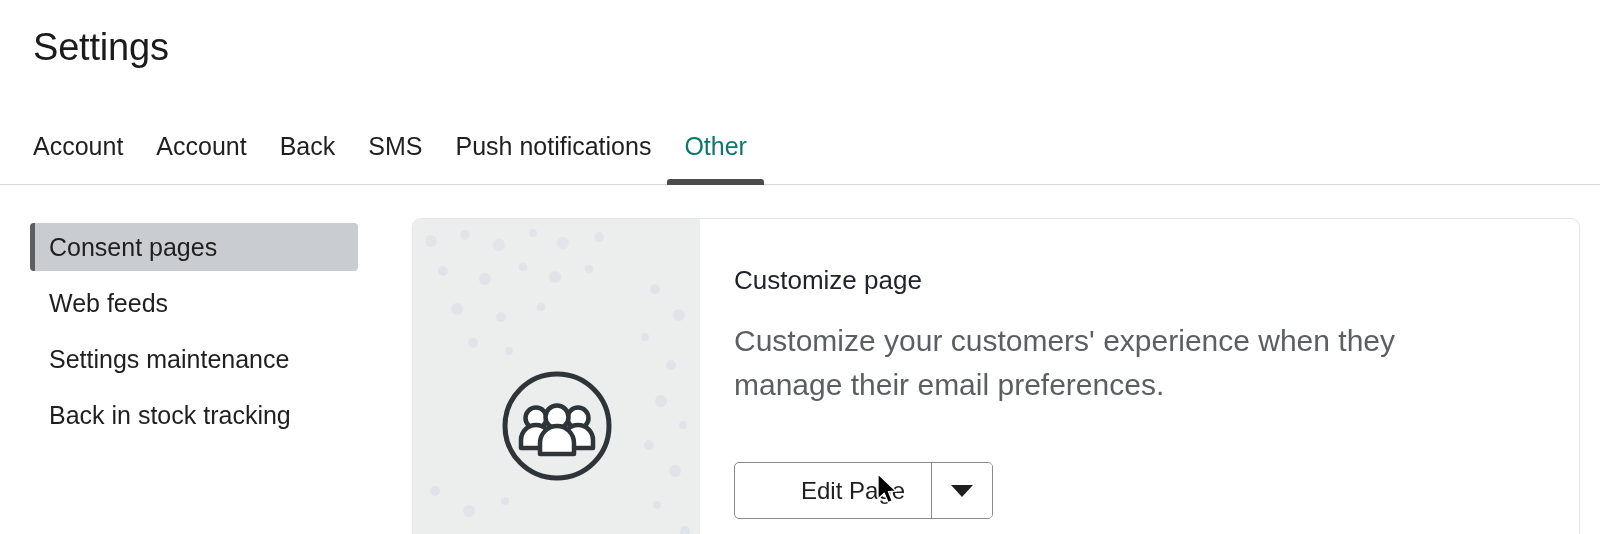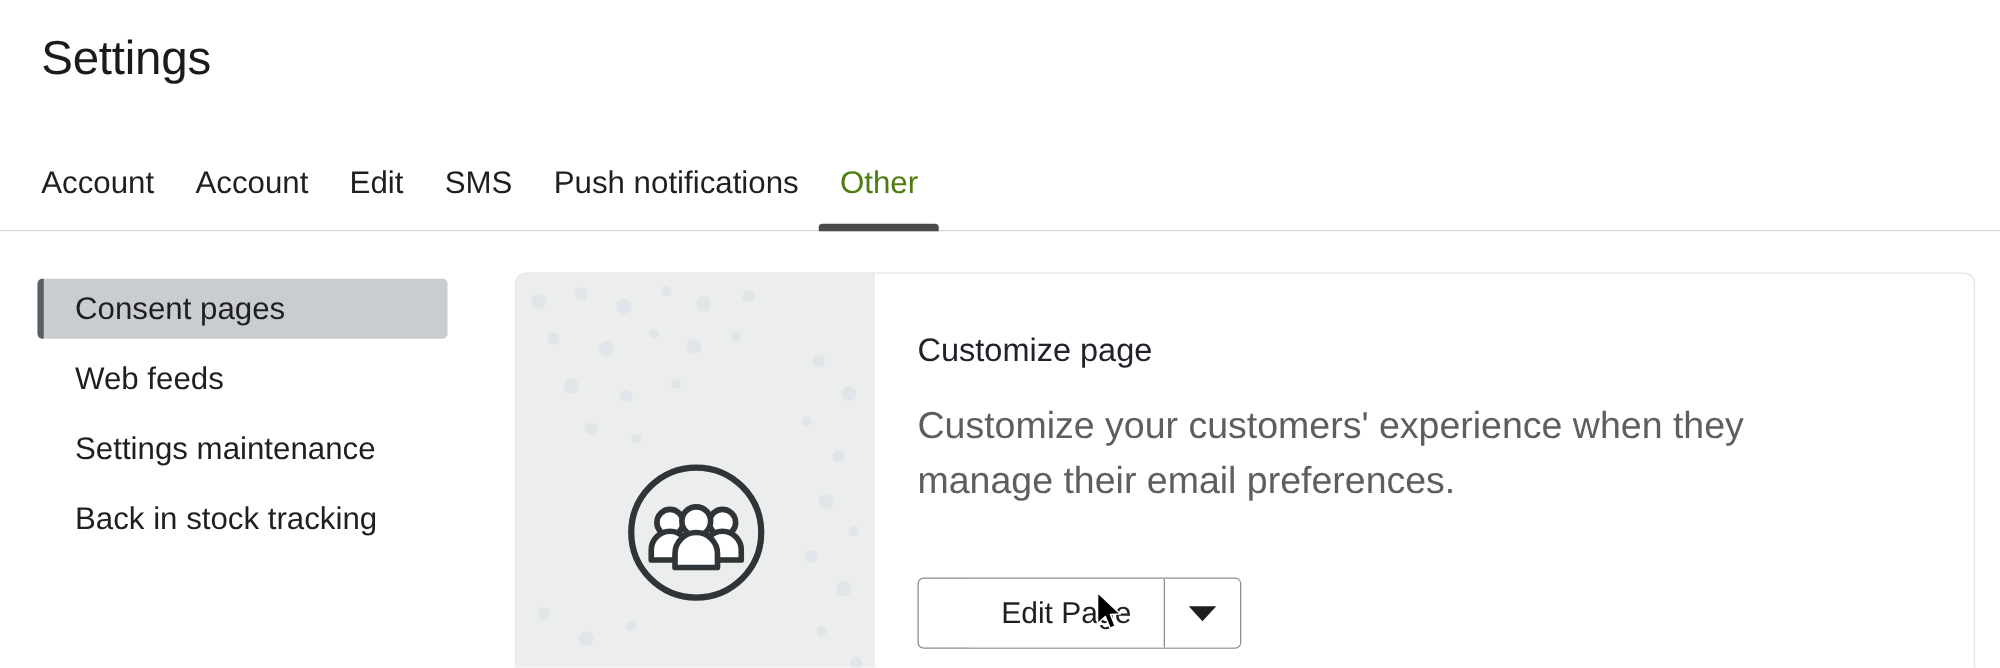--- a/index.html
+++ b/index.html
@@ -62,21 +62,21 @@
     cursor: pointer;
   }
   .tab:last-child { margin-right: 0; }
   .tab-label {
     font-size: 25px;
     font-weight: 400;
     color: #1f1f1f;
     line-height: 1;
     white-space: nowrap;
   }
-  .tab.active .tab-label { color: #4d7c0f; text-align: center; }
+  .tab.active .tab-label { color: #0f766e; text-align: center; }
   .tab-underline {
     position: absolute;
     left: -17px;
     right: -17px;
     bottom: 0;
     height: 6px;
     border-radius: 3px 3px 0 0;
     background: #4a4a4a;
   }
 
@@ -102,21 +102,21 @@
     display: flex;
     align-items: center;
     border-radius: 4px;
     margin-bottom: 8px;
     cursor: pointer;
   }
   .side-item-label {
     font-size: 25px;
     font-weight: 400;
     color: #1f1f1f;
-    padding-left: 30px;
+    padding-left: 19px;
     line-height: 1;
     white-space: nowrap;
   }
   .side-item.active {
     background: #c9ccd1;
   }
   .side-item.active .side-item-bar {
     position: absolute;
     left: 0;
     top: 0;
@@ -244,21 +244,21 @@
 
     <div class="tab">
       <span class="tab-label">Account</span>
     </div>
 
     <div class="tab">
       <span class="tab-label">Account</span>
     </div>
 
     <div class="tab">
-      <span class="tab-label">Edit</span>
+      <span class="tab-label">Back</span>
     </div>
 
     <div class="tab">
       <span class="tab-label">SMS</span>
     </div>
 
     <div class="tab">
       <span class="tab-label">Push notifications</span>
     </div>
 

